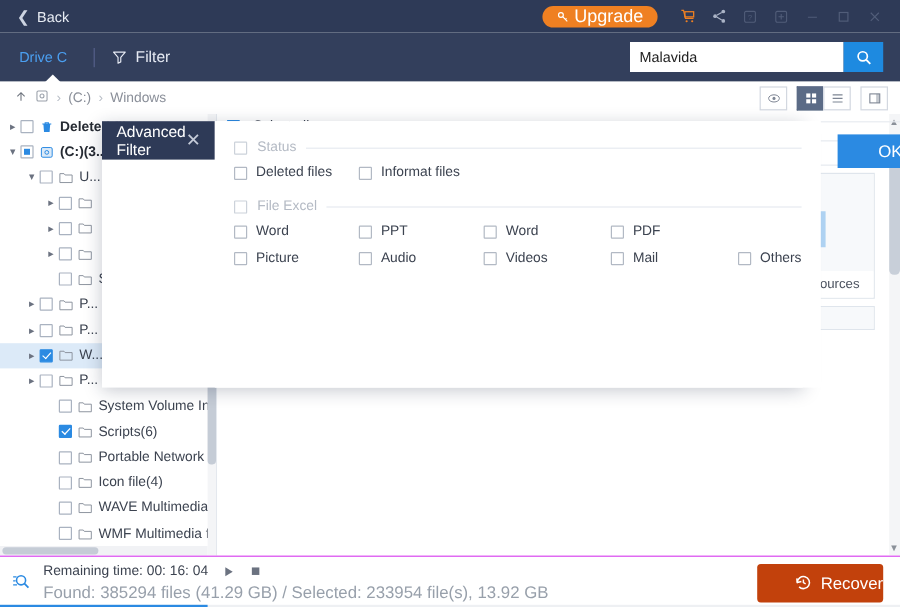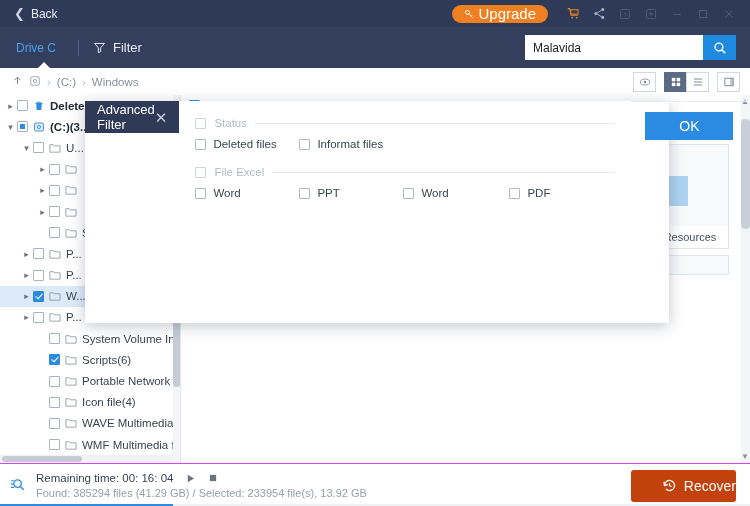--- a/index.html
+++ b/index.html
@@ -136,21 +136,21 @@
   .arr{position:absolute;right:1px;font-size:8px;color:#8a9099;cursor:pointer;}
 
   
   .statusbar{
     position:absolute;left:0;top:463px;width:750px;height:43px;background:#fff;
     border-top:1px solid #d946ef;display:flex;align-items:center;
   }
   .st-icon{margin-left:10px;margin-right:9px;color:#2b8ae2;display:flex;align-items:center;}
   .st-text{display:flex;flex-direction:column;gap:3px;}
   .st-line1{display:flex;align-items:center;gap:12px;font-size:11.5px;color:#3c4350;}
-  .st-line2{font-size:11px;color:#98a0ab;text-align:center;}
+  .st-line2{font-size:14px;color:#98a0ab;text-align:center;}
   .play,.stop{cursor:pointer;color:#6b7280;display:flex;align-items:center;}
   .recover{
     margin-left:auto;margin-right:14px;background:#c2410c;color:#fff;
     height:32px;width:105px;border-radius:3px;display:flex;align-items:center;justify-content:flex-end;
     gap:7px;font-size:14px;cursor:pointer;
   }
   .prog-track{position:absolute;left:0;bottom:0;width:750px;height:3px;background:#eef0f3;}
   .prog-fill{height:3px;background:#2b8ae2;width:23%;}
   .dialog{
     position:absolute;left:85px;top:101px;width:584px;height:222px;
@@ -682,20 +682,42 @@
         </div>
         <div class="opt" style="width:106px">
           <span class="ocb"></span>
           <span>Word</span>
         </div>
         <div class="opt" style="width:106px">
           <span class="ocb"></span>
           <span>PDF</span>
         </div>
       </div>
+      <div class="opt-row">
+        <div class="opt" style="width:104px">
+          <span class="ocb"></span>
+          <span>Picture</span>
+        </div>
+        <div class="opt" style="width:104px">
+          <span class="ocb"></span>
+          <span>Audio</span>
+        </div>
+        <div class="opt" style="width:106px">
+          <span class="ocb"></span>
+          <span>Videos</span>
+        </div>
+        <div class="opt" style="width:106px">
+          <span class="ocb"></span>
+          <span>Mail</span>
+        </div>
+        <div class="opt">
+          <span class="ocb"></span>
+          <span>Others</span>
+        </div>
+      </div>
     </div>
     <div class="dlg-foot">
       <div class="ok-btn">
         <span>OK</span>
       </div>
     </div>
   </div>
 
 </div>
 

